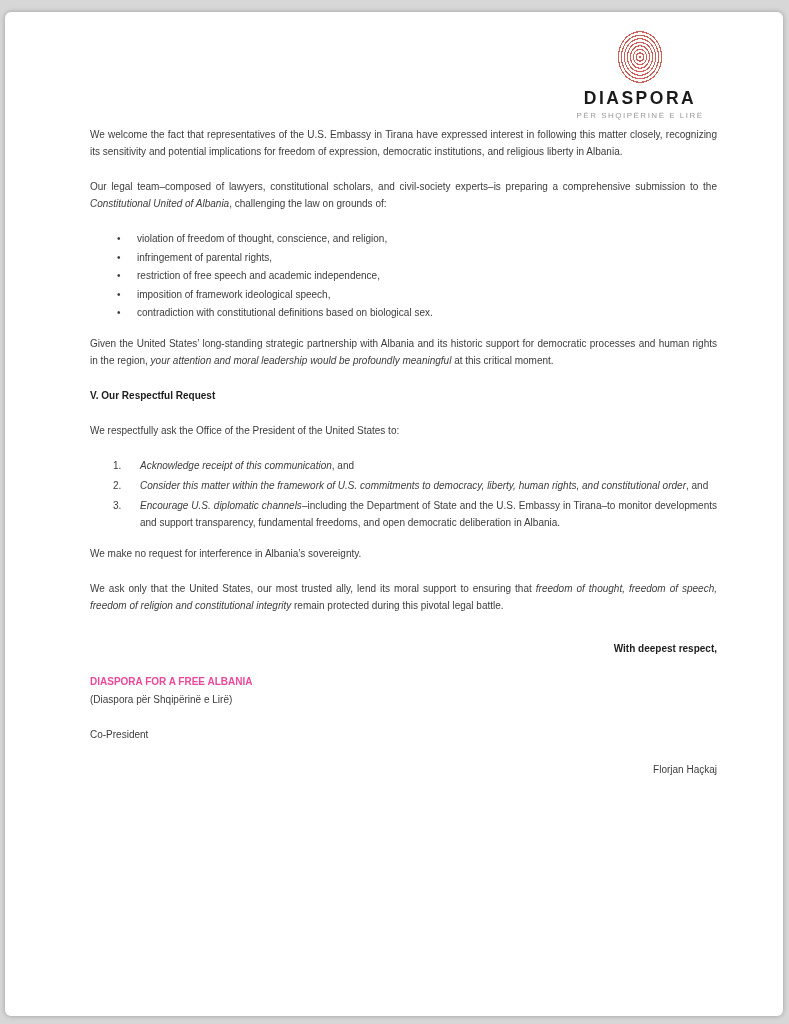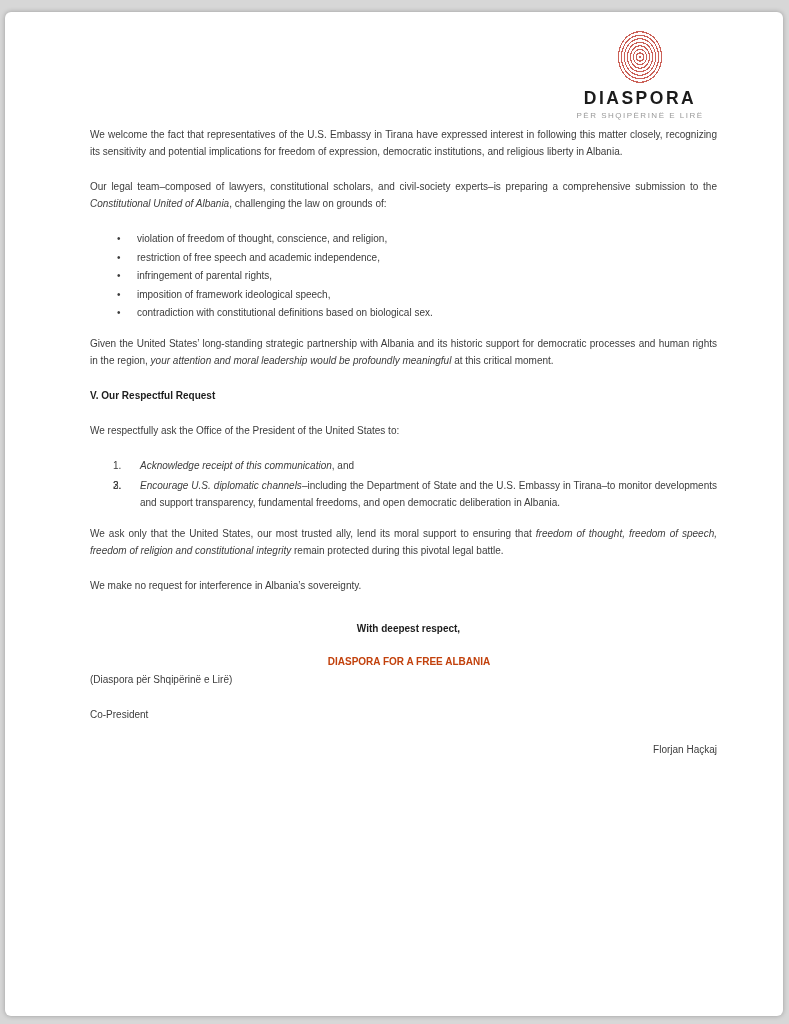--- a/index.html
+++ b/index.html
@@ -104,27 +104,27 @@
   ol.requests .num {
     position: absolute;
     left: 23px;
     top: 0;
     font-style: normal;
   }
   .closing {
     font-weight: bold;
     color: #1d1d1d;
     margin: 26px 0 0 10px;
-    text-align: center;
+    text-align: right;
   }
   .org-name {
     font-weight: bold;
-    color: #c2410c;
-    margin: 16px 0 0 11px;
-    text-align: center;
+    color: #ec4899;
+    margin: 16px 0 0 0;
+    text-align: left;
   }
   .org-native { margin: 1px 0 0 0; text-align: left; }
   .sig-title  { margin: 18px 0 8px 0; text-align: left; }
   .sig-name   { margin: 18px 0 0 0; text-align: right; }
 </style>
 </head>
 <body>
 
 <div class="paper">
 
@@ -135,49 +135,50 @@
   </div>
 
   <div class="content">
 
     <p class="para"><span>We welcome the fact that representatives of the U.S. Embassy in Tirana have expressed interest in following this matter closely, recognizing its sensitivity and potential implications for freedom of expression, democratic institutions, and religious liberty in Albania.</span></p>
 
     <p class="para"><span>Our legal team–composed of lawyers, constitutional scholars, and civil-society experts–is preparing a comprehensive submission to the </span><span class="it">Constitutional United of Albania</span><span>, challenging the law on grounds of:</span></p>
 
     <ul class="bullets">
       <li>violation of freedom of thought, conscience, and religion,</li>
+      <li>infringement of parental rights,</li>
       <li>restriction of free speech and academic independence,</li>
-      <li>infringement of parental rights,</li>
       <li>imposition of framework ideological speech,</li>
       <li>contradiction with constitutional definitions based on biological sex.</li>
     </ul>
 
     <p class="para"><span>Given the United States’ long-standing strategic partnership with Albania and its historic support for democratic processes and human rights in the region, </span><span class="it">your attention and moral leadership would be profoundly meaningful</span><span> at this critical moment.</span></p>
 
     <p class="heading">V. Our Respectful Request</p>
 
     <p class="para"><span>We respectfully ask the Office of the President of the United States to:</span></p>
 
     <ol class="requests">
       <li>
         <span class="num">1.</span>
         <span><span class="it">Acknowledge receipt of this communication</span><span>, and</span></span>
       </li>
       <li>
         <span class="num">2.</span>
+        <span><span class="it">Consider this matter within the framework of U.S. commitments to democracy, liberty, human rights, and constitutional order</span><span>, and</span></span>
       </li>
       <li>
         <span class="num">3.</span>
         <span><span class="it">Encourage U.S. diplomatic channels</span><span>–including the Department of State and the U.S. Embassy in Tirana–to monitor developments and support transparency, fundamental freedoms, and open democratic deliberation in Albania.</span></span>
       </li>
     </ol>
 
+    <p class="para"><span>We make no request for interference in Albania’s sovereignty.</span></p>
+
     <p class="para"><span>We ask only that the United States, our most trusted ally, lend its moral support to ensuring that </span><span class="it">freedom of thought, freedom of speech, freedom of religion and constitutional integrity</span><span> remain protected during this pivotal legal battle.</span></p>
-
-    <p class="para"><span>We make no request for interference in Albania’s sovereignty.</span></p>
 
     <p class="closing">With deepest respect,</p>
 
     <p class="org-name">DIASPORA FOR A FREE ALBANIA</p>
     <p class="org-native">(Diaspora për Shqipërinë e Lirë)</p>
 
     <p class="sig-title">Co-President</p>
     <p class="sig-name">Florjan Haçkaj</p>
 
   </div>

